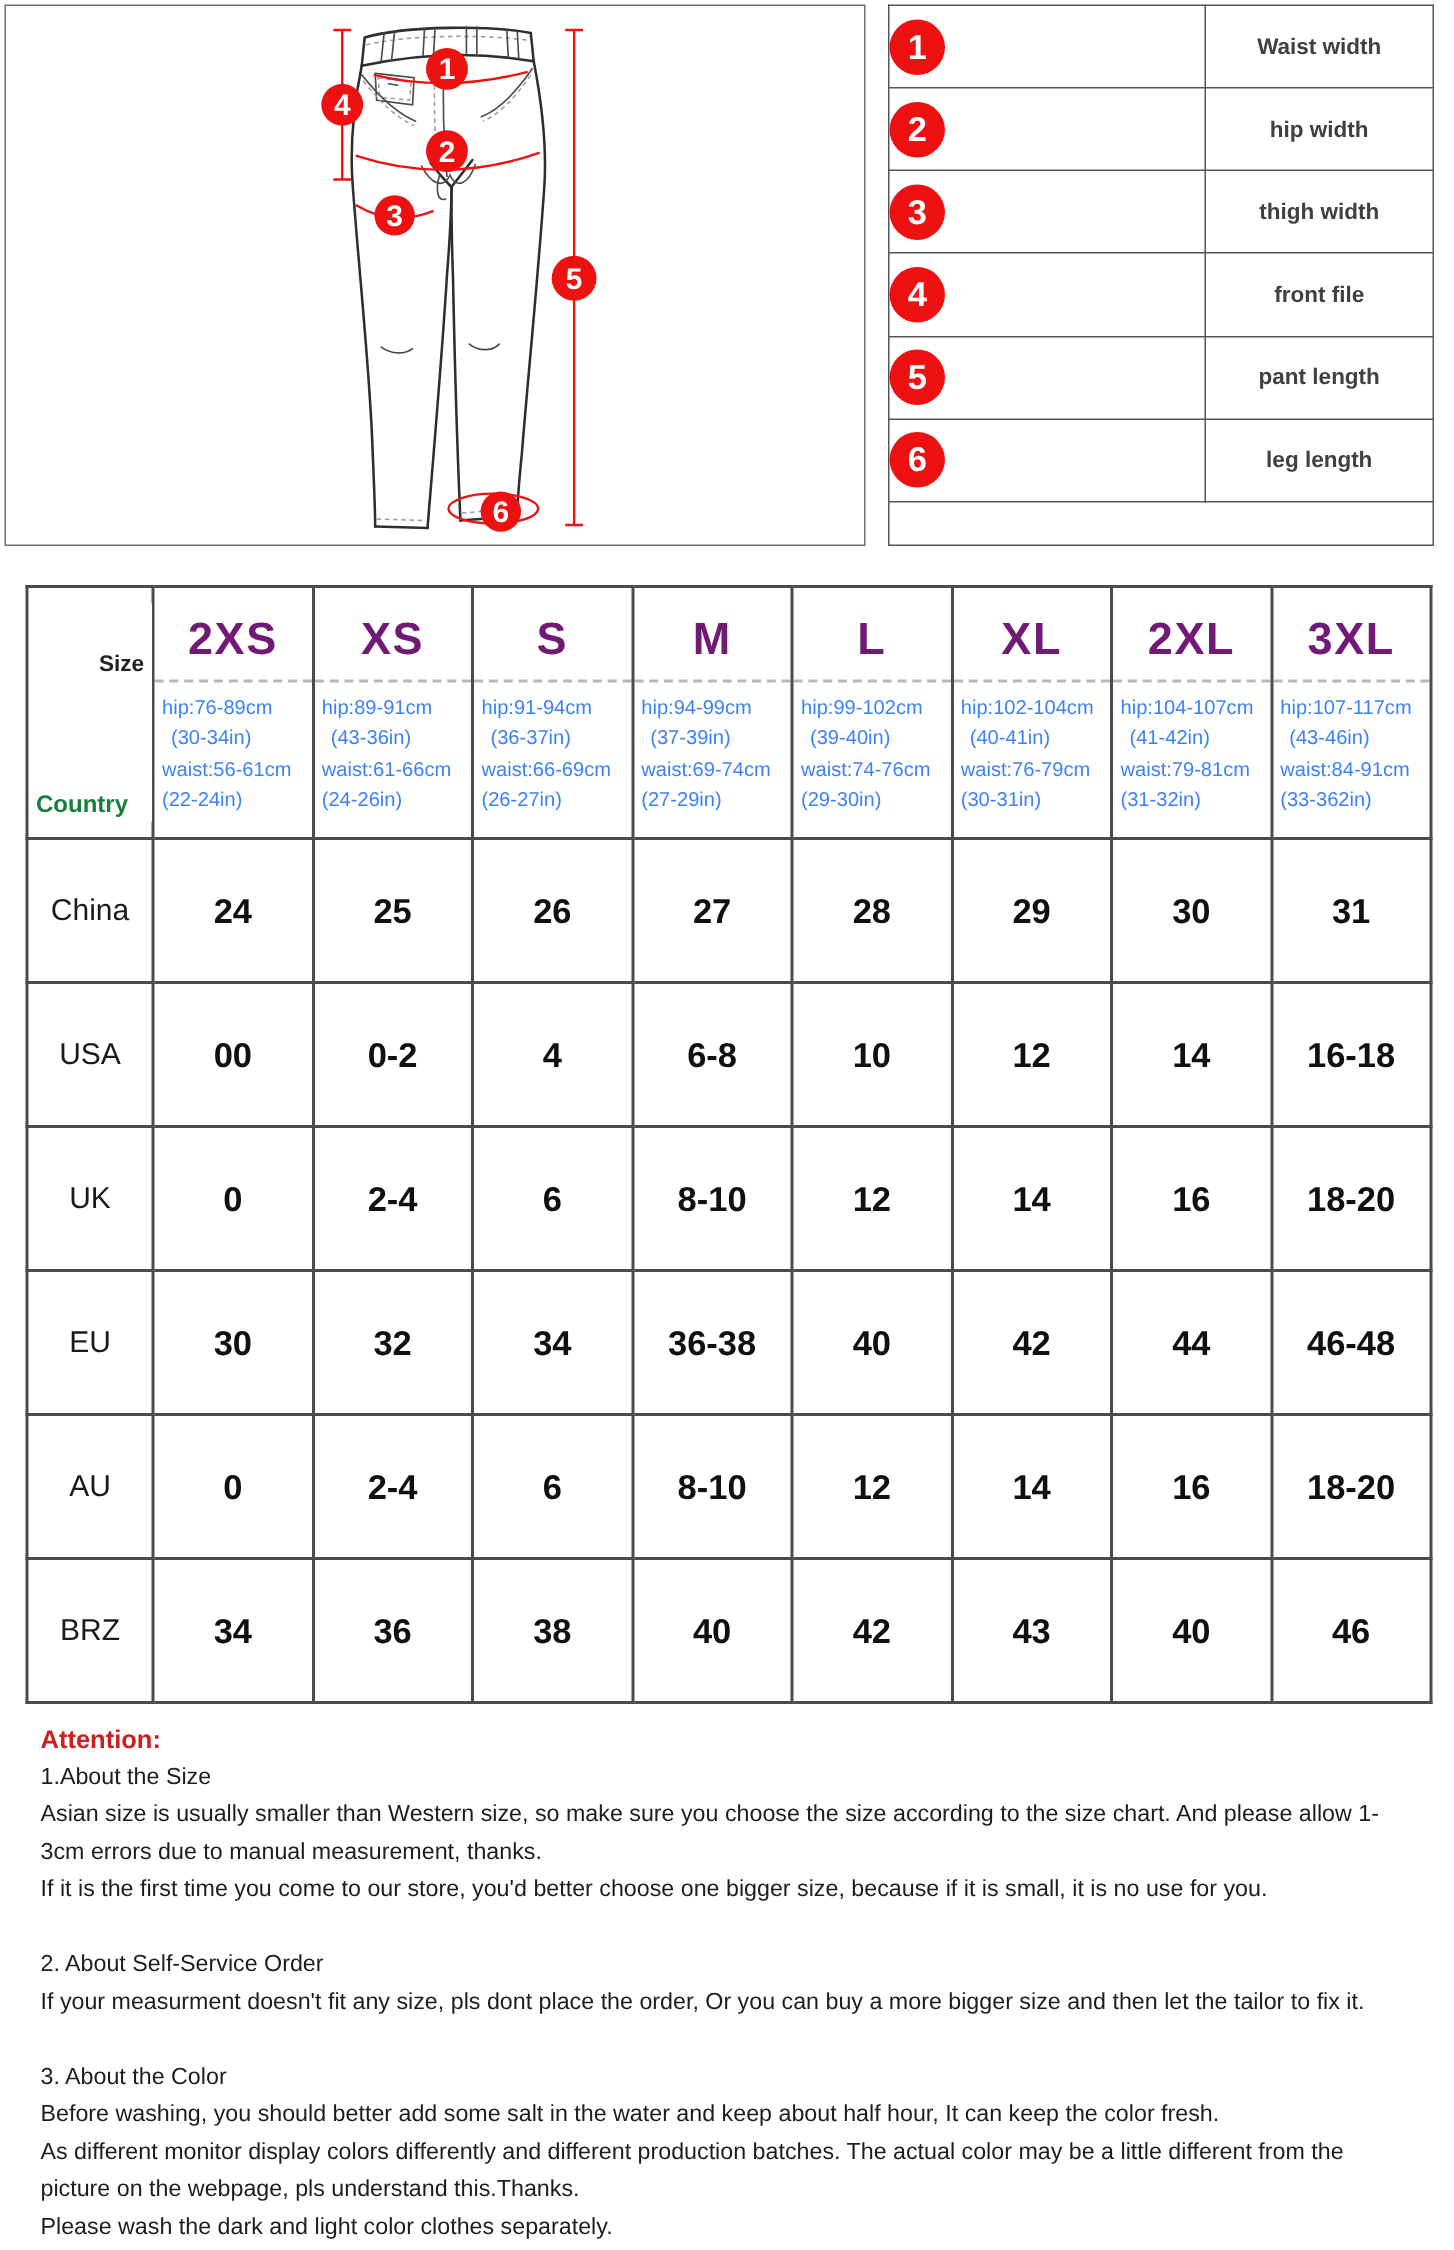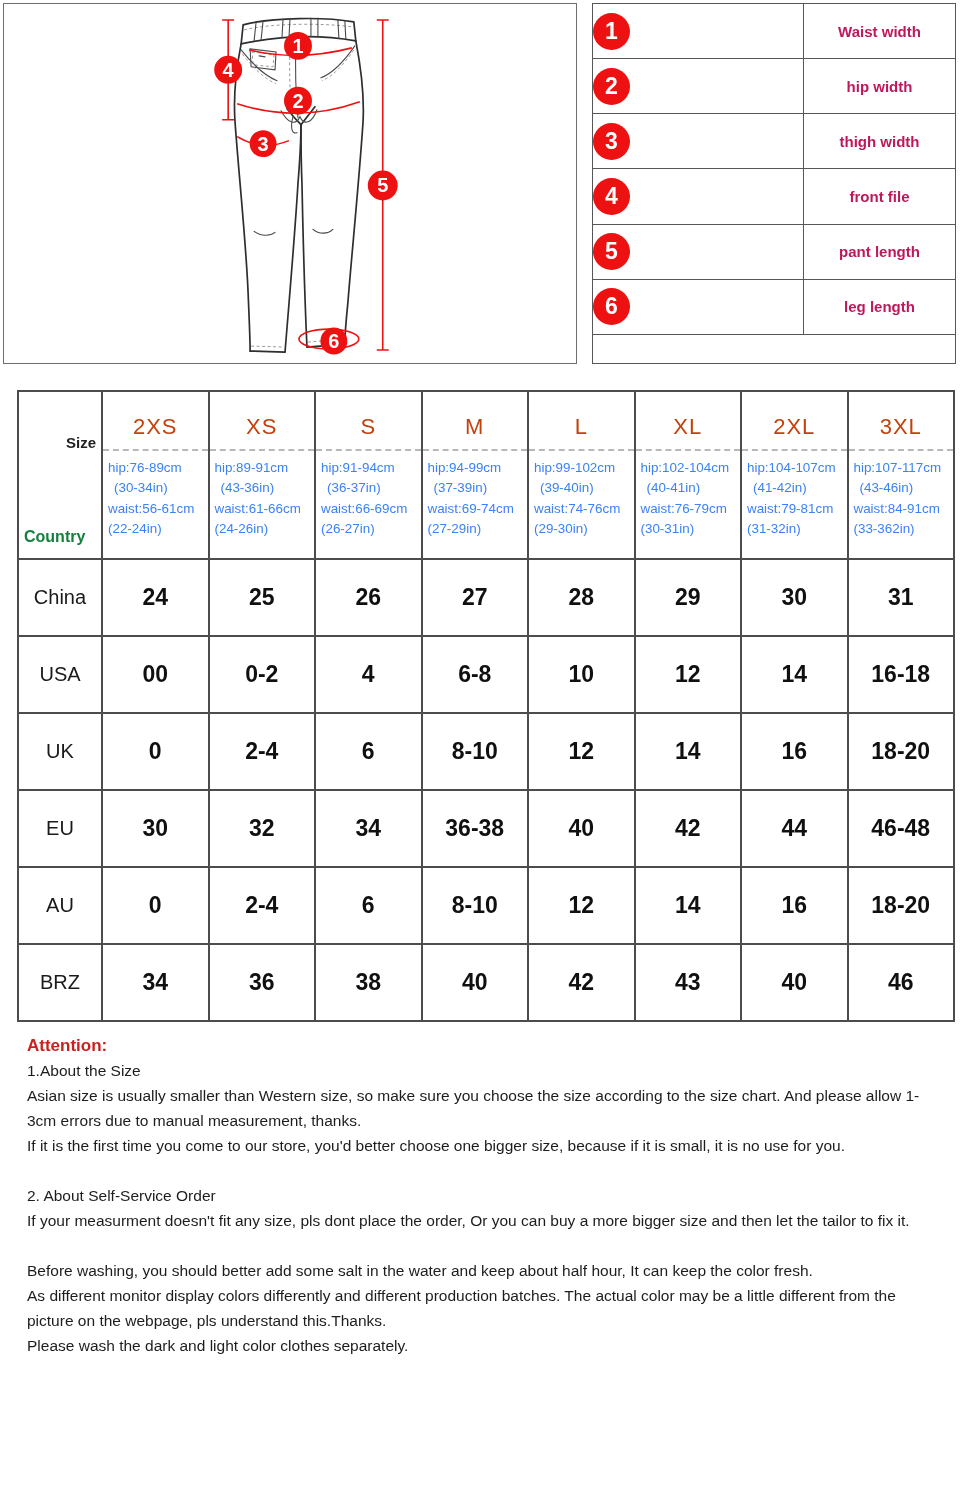--- a/index.html
+++ b/index.html
@@ -23,21 +23,21 @@
   .diagram-box svg { width: 100%; height: 100%; display: block; }
 
   table.legend { border-collapse: collapse; width: 364px; height: 361px; table-layout: fixed; }
   table.legend td { border: 1px solid #565656; padding: 0; }
   td.lg-num { width: 211px; text-align: left; padding-left: 125px; }
   .red-circle {
     display: inline-block; width: 37px; height: 37px; border-radius: 50%;
     background: #ee1111; color: #fff; font-weight: bold; font-size: 23px;
     line-height: 37px; text-align: center; vertical-align: middle;
   }
-  td.lg-label { text-align: center; font-weight: bold; font-size: 15px; color: #be185d; }
+  td.lg-label { text-align: center; font-weight: bold; font-size: 15px; color: #404040; }
   tr.lg-row { height: 55px; }
   tr.lg-empty-row { height: 29px; }
 
   
   table.size-table {
     border-collapse: collapse; table-layout: fixed;
     width: 938px; margin: 24px 0 0 17px;
   }
   table.size-table th, table.size-table td {
     border: 2px solid #4c4c4c; padding: 0; background: #fff;
@@ -45,31 +45,31 @@
   th.corner-cell {
     width: 84px; position: relative; height: 168px;
     background-image: linear-gradient(to bottom right,
       rgba(0,0,0,0) 49.4%, #8a8a8a 49.4%, #8a8a8a 50.6%, rgba(0,0,0,0) 50.6%);
     font-weight: 700;
     border-radius: 17px;
   }
   .corner-size { position: absolute; top: 42px; right: 5px; font-size: 15px; color: #222; }
   .corner-country { position: absolute; bottom: 12px; left: 5px; font-size: 16px; color: #15803d; }
   .size-label {
-    font-size: 22px; font-weight: 400; text-align: center;
-    padding: 13px 0 9px 0; color: #c2410c; letter-spacing: 1px;
+    font-size: 30px; font-weight: 700; text-align: center;
+    padding: 13px 0 9px 0; color: #701a75; letter-spacing: 1px;
   }
   .size-details {
     border-top: 2px dashed #b8b8b8;
     font-size: 13.4px; font-weight: 400; text-align: left;
     padding: 7px 2px 10px 5px; line-height: 1.52; color: #3b82f6;
     white-space: nowrap; overflow: hidden;
   }
   .detail-paren { padding-left: 6px; }
-  tr.country-row { height: 77px; }
+  tr.country-row { height: 96px; }
   td.country-cell { font-size: 20px; text-align: center; color: #1a1a1a; }
   td.value-cell { font-size: 23px; font-weight: bold; text-align: center; color: #101010; }
 
   
   .attention { margin: 12px 30px 0 27px; font-size: 15.5px; line-height: 25px; color: #1d1d1d; }
   .attn-heading { color: #cc2020; font-weight: bold; font-size: 17px; margin: 0; line-height: 24px; }
   .attn-section { margin: 0; }
   .attn-section + .attn-section { margin-top: 25px; }
   .attn-line { margin: 0; }
 
@@ -356,18 +356,19 @@
       <div class="attn-section">
         <p class="attn-line attn-title">1.About the Size</p>
         <p class="attn-line">Asian size is usually smaller than Western size, so make sure you choose the size according to the size chart. And please allow 1-3cm errors due to manual measurement, thanks.</p>
         <p class="attn-line">If it is the first time you come to our store, you'd better choose one bigger size, because if it is small, it is no use for you.</p>
       </div>
       <div class="attn-section">
         <p class="attn-line attn-title">2. About Self-Service Order</p>
         <p class="attn-line">If your measurment doesn't fit any size, pls dont place the order, Or you can buy a more bigger size and then let the tailor to fix it.</p>
       </div>
       <div class="attn-section">
+        <p class="attn-line attn-title">3. About the Color</p>
         <p class="attn-line">Before washing, you should better add some salt in the water and keep about half hour, It can keep the color fresh.</p>
         <p class="attn-line">As different monitor display colors differently and different production batches. The actual color may be a little different from the picture on the webpage, pls understand this.Thanks.</p>
         <p class="attn-line">Please wash the dark and light color clothes separately.</p>
       </div>
     </div>
 </section>
 
 </body></html>

